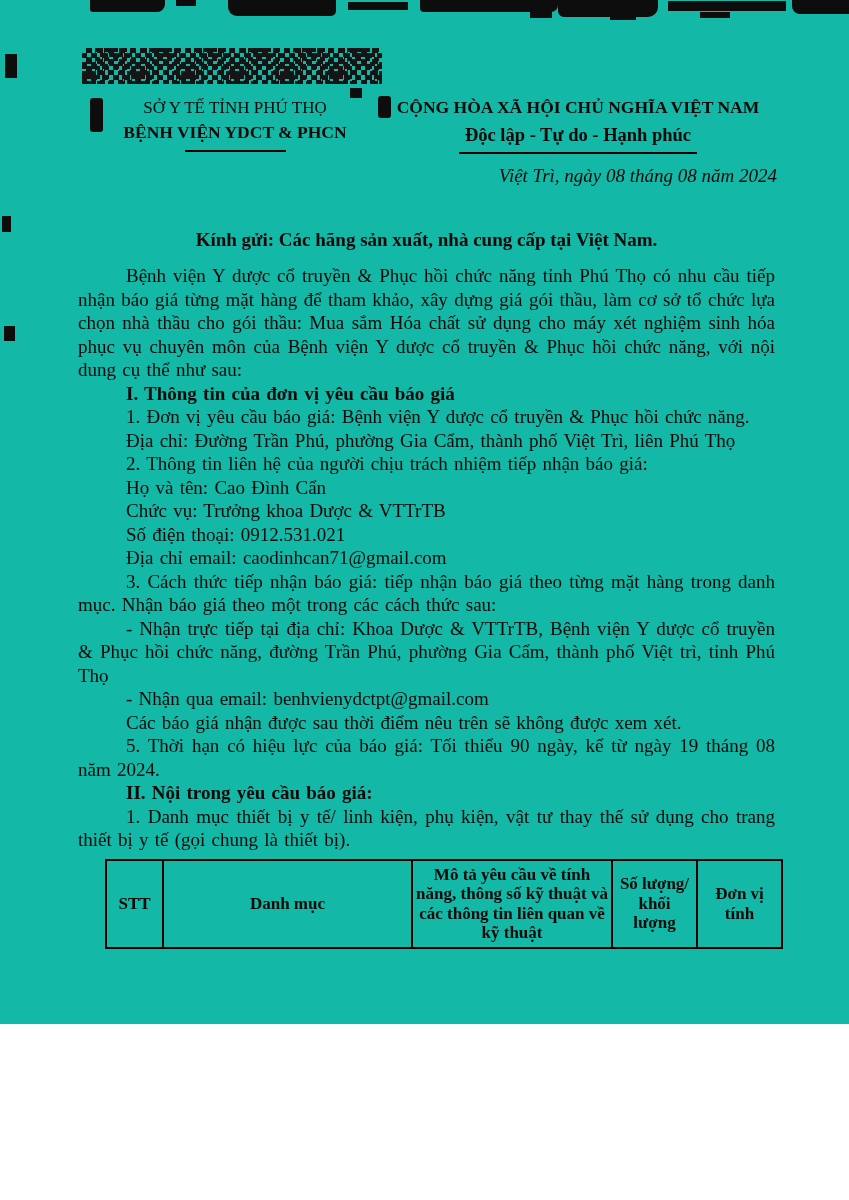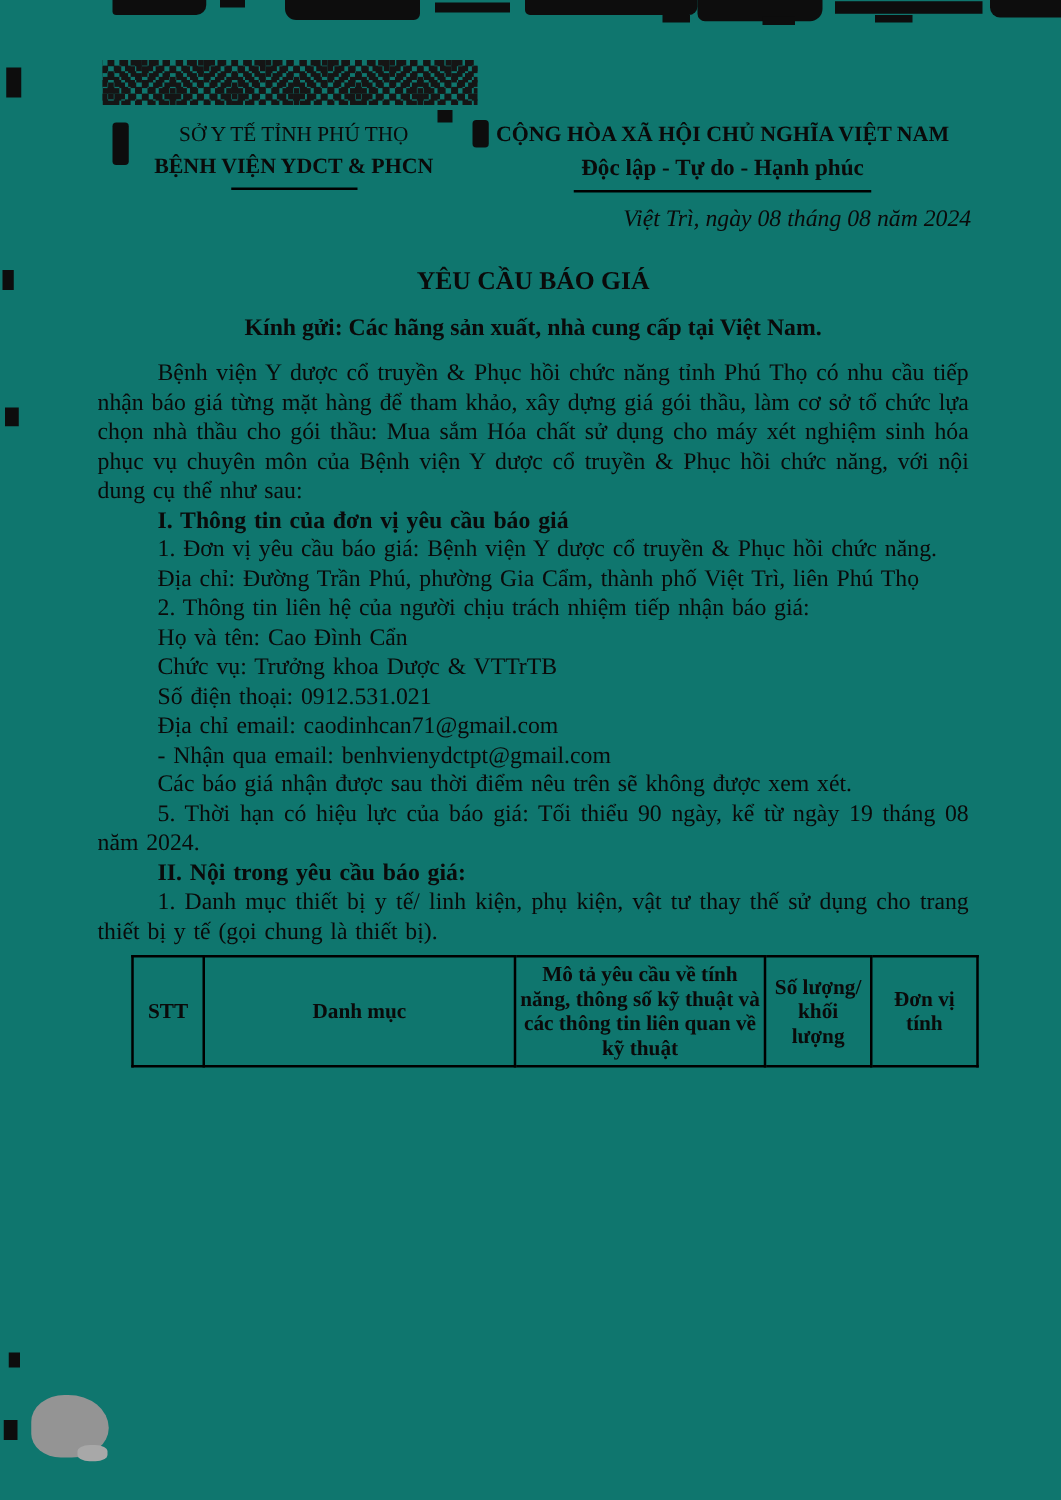--- a/index.html
+++ b/index.html
@@ -1,18 +1,18 @@
 <!DOCTYPE html>
 <html><head>
 <meta charset="utf-8">
 <style>
   html,body { margin:0; padding:0; background:#ffffff; }
   .page {
-    position:relative; width:849px; height:1200px; margin:0 auto;
-    background:#0f766e; overflow:hidden;
+    position:relative; width:849px; height:1024px; margin:0 auto;
+    background:#14b8a6; overflow:hidden;
     font-family:"Liberation Serif","DejaVu Serif",serif;
     color:#0a0a0a;
   }
   
   .artifact { position:absolute; background:#0d0d0d; }
   .artifact.gray { background:#949494; }
   .speckle {
     position:absolute;
     background:
       repeating-conic-gradient(#151515 0% 25%, transparent 0% 50%) 0 0 / 9px 9px,
@@ -85,33 +85,34 @@
 
   <div class="nat-block">
     <div class="nat-line1">CỘNG HÒA XÃ HỘI CHỦ NGHĨA VIỆT NAM</div>
     <div class="nat-line2">Độc lập - Tự do - Hạnh phúc</div>
     <div class="nat-rule"></div>
   </div>
 
   <div class="dateline">Việt Trì, ngày 08 tháng 08 năm 2024</div>
 
   <div class="content">
-    <p class="doc-title">YÊU CẦU BÁO GIÁ</p>
     <p class="salutation">Kính gửi: Các hãng sản xuất, nhà cung cấp tại Việt Nam.</p>
 
     <div class="body-text">
       <p>Bệnh viện Y dược cổ truyền &amp; Phục hồi chức năng tỉnh Phú Thọ có nhu cầu tiếp nhận báo giá từng mặt hàng để tham khảo, xây dựng giá gói thầu, làm cơ sở tổ chức lựa chọn nhà thầu cho gói thầu: Mua sắm Hóa chất sử dụng cho máy xét nghiệm sinh hóa phục vụ chuyên môn của Bệnh viện Y dược cổ truyền &amp; Phục hồi chức năng, với nội dung cụ thể như sau:</p>
       <p class="bold">I. Thông tin của đơn vị yêu cầu báo giá</p>
       <p>1. Đơn vị yêu cầu báo giá: Bệnh viện Y dược cổ truyền &amp; Phục hồi chức năng.</p>
       <p>Địa chỉ: Đường Trần Phú, phường Gia Cẩm, thành phố Việt Trì, liên Phú Thọ</p>
       <p>2. Thông tin liên hệ của người chịu trách nhiệm tiếp nhận báo giá:</p>
       <p>Họ và tên: Cao Đình Cẩn</p>
       <p>Chức vụ: Trưởng khoa Dược &amp; VTTrTB</p>
       <p>Số điện thoại: 0912.531.021</p>
       <p>Địa chỉ email: caodinhcan71@gmail.com</p>
+      <p>3. Cách thức tiếp nhận báo giá: tiếp nhận báo giá theo từng mặt hàng trong danh mục. Nhận báo giá theo một trong các cách thức sau:</p>
+      <p>- Nhận trực tiếp tại địa chỉ: Khoa Dược &amp; VTTrTB, Bệnh viện Y dược cổ truyền &amp; Phục hồi chức năng, đường Trần Phú, phường Gia Cẩm, thành phố Việt trì, tỉnh Phú Thọ</p>
       <p>- Nhận qua email: benhvienydctpt@gmail.com</p>
       <p>Các báo giá nhận được sau thời điểm nêu trên sẽ không được xem xét.</p>
       <p>5. Thời hạn có hiệu lực của báo giá: Tối thiểu 90 ngày, kể từ ngày 19 tháng 08 năm 2024.</p>
       <p class="bold">II. Nội trong yêu cầu báo giá:</p>
       <p>1. Danh mục thiết bị y tế/ linh kiện, phụ kiện, vật tư thay thế sử dụng cho trang thiết bị y tế (gọi chung là thiết bị).</p>
     </div>
 
     <table class="quote-table">
       <colgroup>
         <col style="width:57px">

